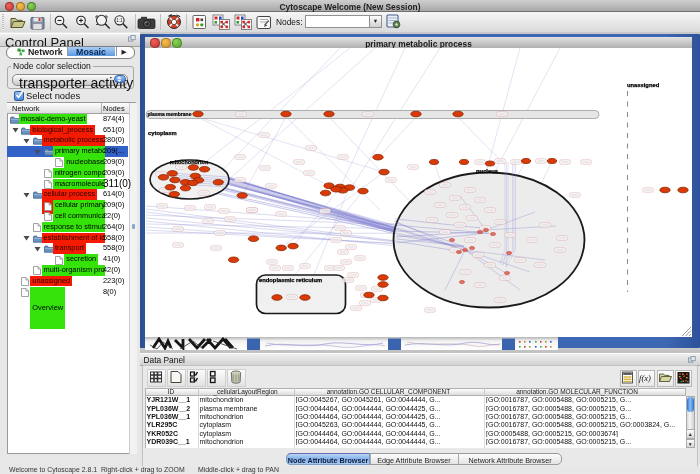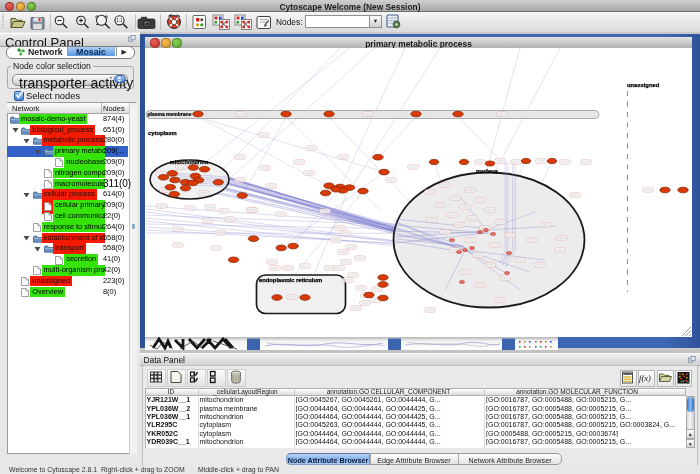--- a/index.html
+++ b/index.html
@@ -617,21 +617,21 @@
 <svg style="position:absolute;left:21.3px;top:277.2px" width="8" height="9">
     <path d="M0.5,0.5 L5,0.5 L7.5,3 L7.5,8.5 L0.5,8.5 Z" fill="#fdfdfd" stroke="#8a8a8a" stroke-width="0.8"></path>
     <path d="M5,0.5 L5,3 L7.5,3" fill="none" stroke="#8a8a8a" stroke-width="0.7"></path>
   </svg>
 <div style="position:absolute;left:30.3px;top:275.7px;height:10.8px;max-width:71px;overflow:hidden;background:#f51b02;color:#2d0500;font-size:7.4px;line-height:10.8px;padding:0 2px;white-space:nowrap">unassigned</div>
 <div style="position:absolute;left:103px;top:275.7px;height:10.8px;color:#000;font-size:7.4px;line-height:10.8px;white-space:nowrap">223(0)</div>
 <svg style="position:absolute;left:21.3px;top:288.0px" width="8" height="9">
     <path d="M0.5,0.5 L5,0.5 L7.5,3 L7.5,8.5 L0.5,8.5 Z" fill="#fdfdfd" stroke="#8a8a8a" stroke-width="0.8"></path>
     <path d="M5,0.5 L5,3 L7.5,3" fill="none" stroke="#8a8a8a" stroke-width="0.7"></path>
   </svg>
-<div style="position:absolute;left:30.3px;top:286.5px;height:10.8px;max-width:71px;overflow:hidden;background:#35e30b;color:#000;font-size:7.4px;line-height:10.8px;padding:0 2px;white-space:nowrap">Overview</div>
+<div style="position:absolute;left:30.3px;top:286.5px;height:10.8px;max-width:71px;overflow:hidden;background:#35e30b;color:#000;font-size:7.4px;line-height:10.8px;padding:16px 2px;white-space:nowrap">Overview</div>
 <div style="position:absolute;left:103px;top:286.5px;height:10.8px;color:#000;font-size:7.4px;line-height:10.8px;white-space:nowrap">8(0)</div>
 <div class="abs" style="left:131.5px;top:224px;width:3px;height:5px;background:#8aa8d0;border-radius:1px"></div>
 <div class="abs" style="left:140px;top:352.5px;width:560px;height:110.5px;background:#e4e4e4"></div>
 <div class="abs" style="left:140px;top:352.5px;width:560px;height:11.5px;background:linear-gradient(#efefef,#d2d2d2);border-bottom:1px solid #aaa;border-top:1px solid #fbfbfb"></div>
 <div class="abs" style="left:143.5px;top:355px;font-size:8.4px;color:#111">Data Panel</div>
 <svg class="abs" style="left:688px;top:355.5px" width="8" height="7">
     <rect x="0.5" y="2" width="4.2" height="4.2" fill="none" stroke="#8a97ab" stroke-width="0.9"></rect>
     <rect x="3" y="0.5" width="4.2" height="4.2" fill="#e4e9f2" stroke="#8a97ab" stroke-width="0.9"></rect>
   </svg>
 <div class="abs" style="left:142px;top:365px;width:554px;height:101px;background:#e9e9e9;border:1px solid #c2c2c2;border-radius:2px"></div>

